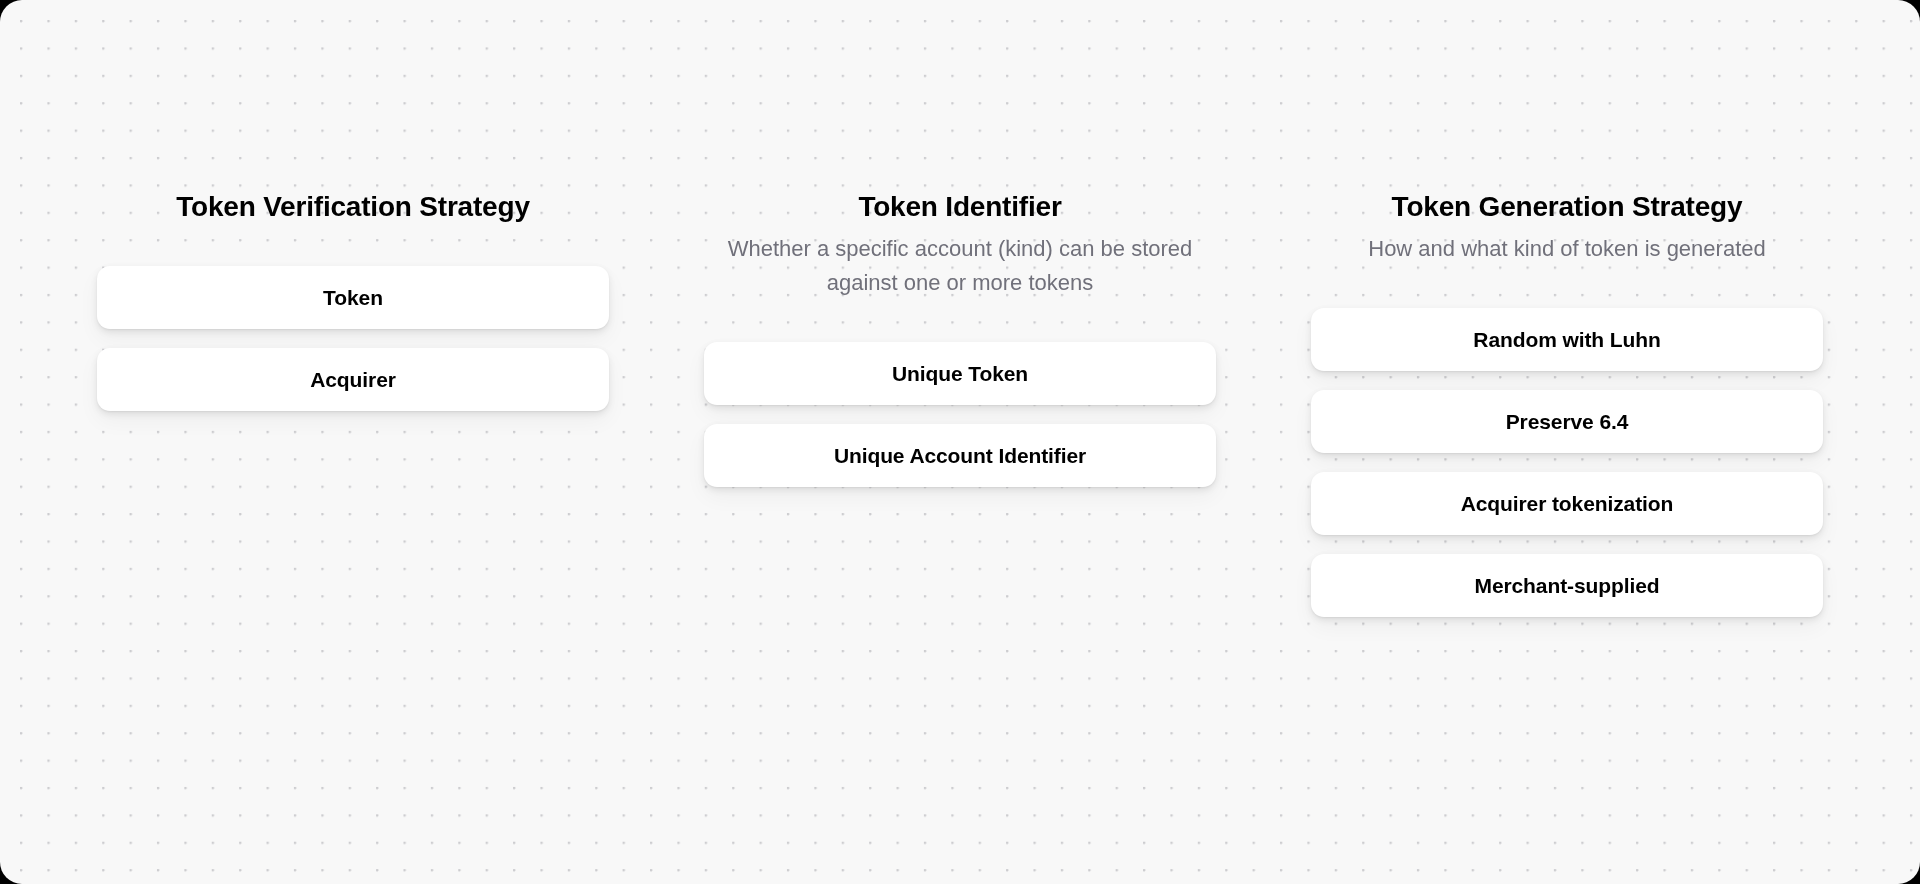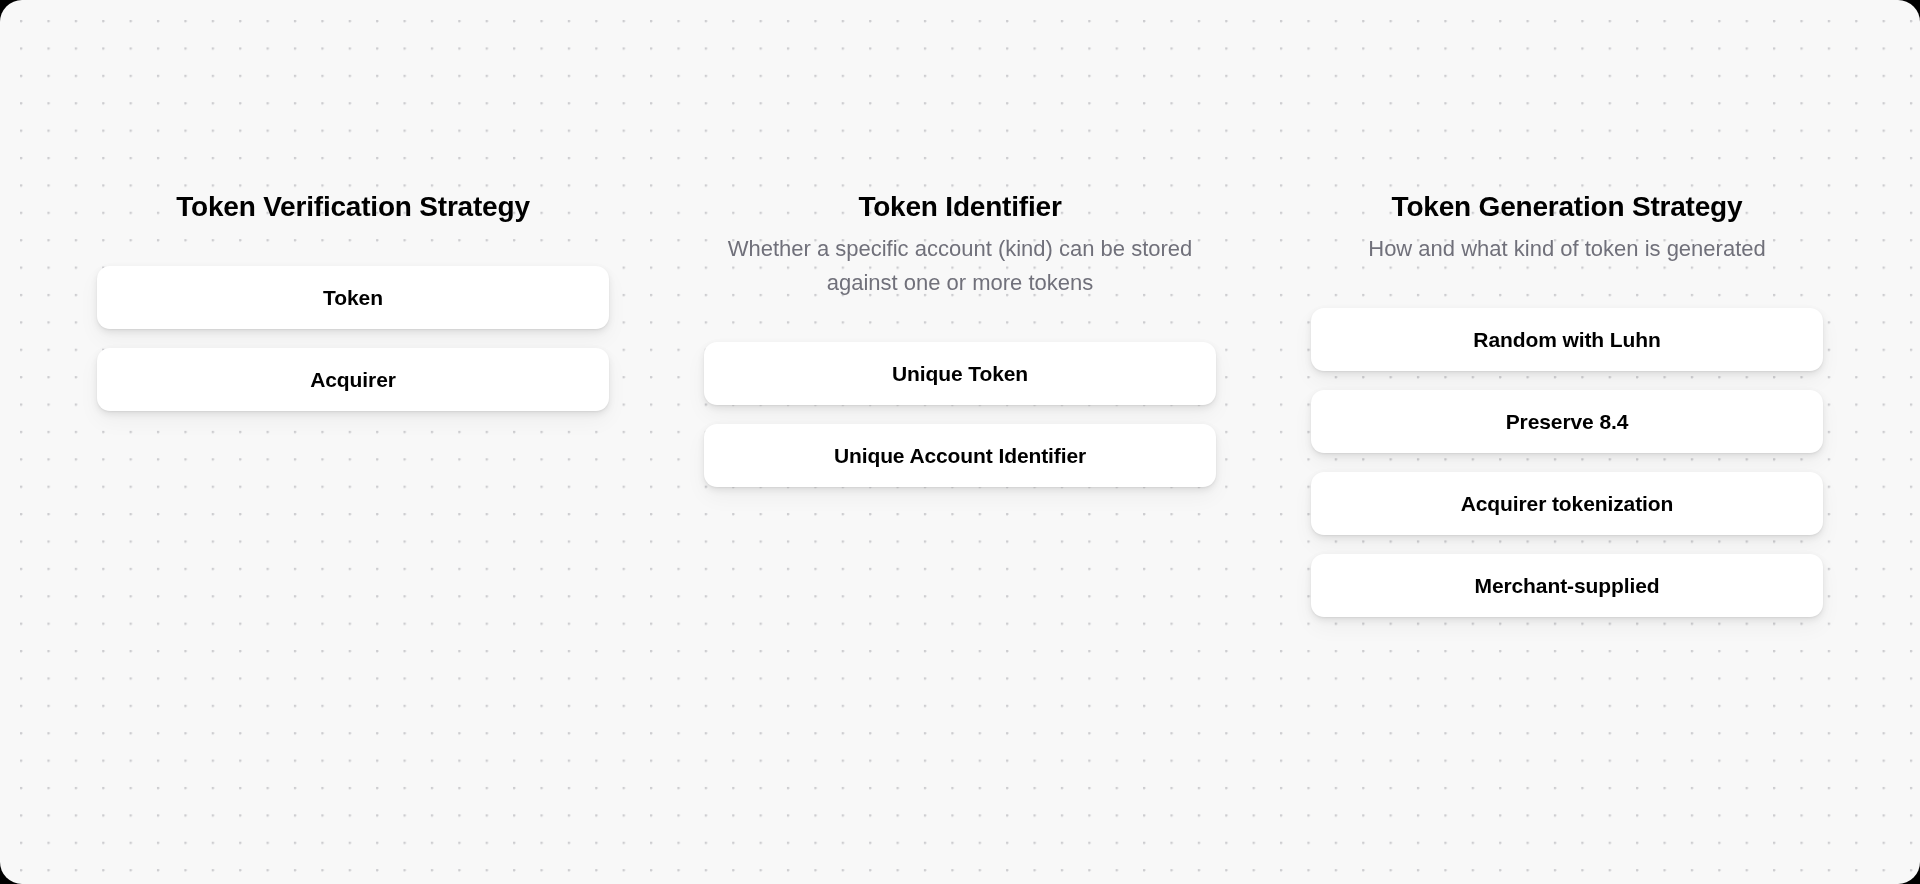--- a/index.html
+++ b/index.html
@@ -135,21 +135,21 @@
     <div class="column">
       <div class="col-header">
         <div class="col-title">Token Generation Strategy</div>
         <div class="col-subtitle">How and what kind of token is generated</div>
       </div>
       <div class="options">
         <div class="option-card">
           <span class="option-label">Random with Luhn</span>
         </div>
         <div class="option-card">
-          <span class="option-label">Preserve 8.4</span>
+          <span class="option-label">Preserve 6.4</span>
         </div>
         <div class="option-card">
           <span class="option-label">Acquirer tokenization</span>
         </div>
         <div class="option-card">
           <span class="option-label">Merchant-supplied</span>
         </div>
       </div>
     </div>
 

